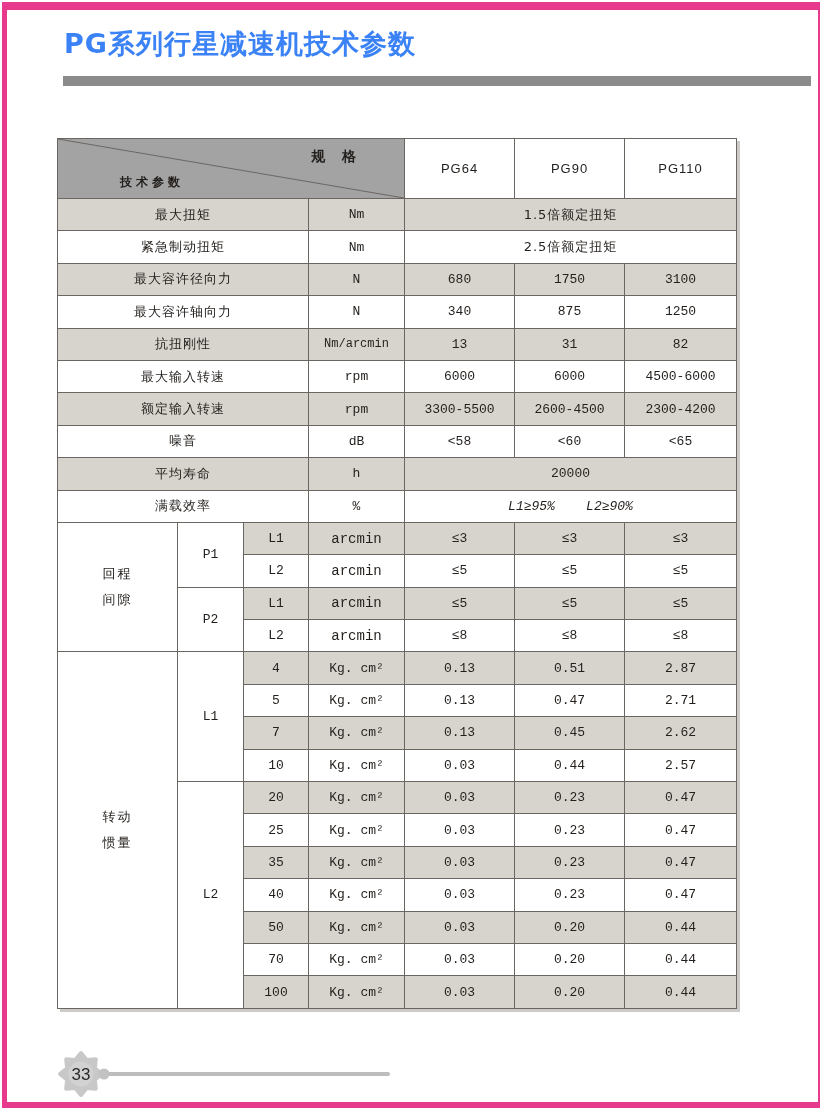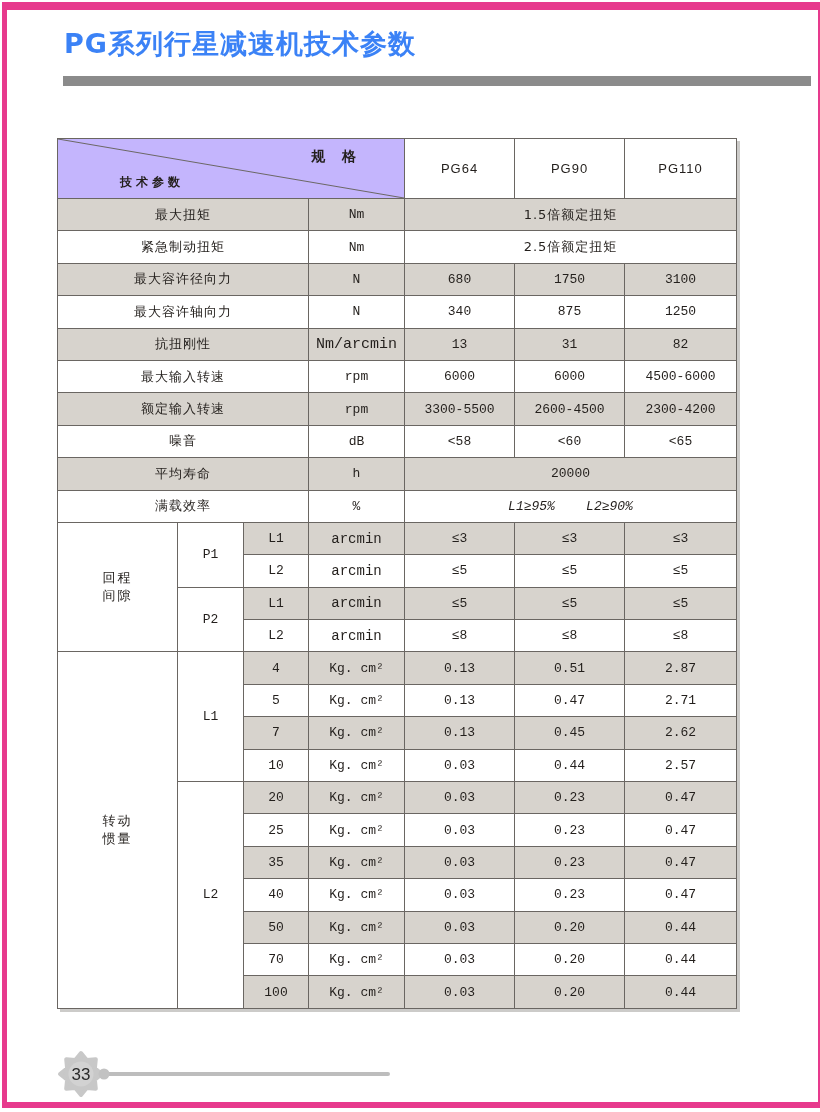--- a/index.html
+++ b/index.html
@@ -40,22 +40,22 @@
     font-size:13px; overflow:hidden;
   }
   tr.hrow { height:60px; }
   tr.r { height:32.4px; }
   tr.g td { background:#d7d3cd; }
   td.plain { background:#ffffff !important; }
   .zh { font-family:"DejaVu Sans", sans-serif; letter-spacing:1px; }
   .mono { font-family:"Liberation Mono", monospace; letter-spacing:0; }
   .pg { font-family:Liberation Sans, sans-serif; font-size:15px; letter-spacing:1px; }
   .pre { white-space:pre;font-style:italic; }
-  .twoline { white-space:pre-line; line-height:18px; letter-spacing:2px; }
-  td.diag { position:relative; background:#c4b5fd;margin-top:20px; }
+  .twoline { white-space:pre-line; line-height:26px; letter-spacing:2px; }
+  td.diag { position:relative; background:#a3a3a3;margin-top:20px; }
   td.diag svg { position:absolute; left:0; top:0; width:100%; height:100%; }
   .corner-top {
     position:absolute; right:42px; top:9px;
     font-size:14px; font-weight:bold; letter-spacing:6px;
   }
   .corner-bottom {
     position:absolute; left:62px; bottom:7px;
     font-size:12px; font-weight:bold; letter-spacing:4px;
   }
   .footer-art { position:absolute; left:56px; top:1050px; }
@@ -116,21 +116,21 @@
   </tr>
   <tr class="r">
     <td colspan="3" class="zh">最大容许轴向力</td>
     <td class="mono">N</td>
     <td class="mono">340</td>
     <td class="mono">875</td>
     <td class="mono">1250</td>
   </tr>
   <tr class="r g">
     <td colspan="3" class="zh">抗扭刚性</td>
-    <td class="mono" style="font-size:15px">Nm/arcmin</td>
+    <td class="mono" style="font-size:12px">Nm/arcmin</td>
     <td class="mono">13</td>
     <td class="mono">31</td>
     <td class="mono">82</td>
   </tr>
   <tr class="r">
     <td colspan="3" class="zh">最大输入转速</td>
     <td class="mono">rpm</td>
     <td class="mono">6000</td>
     <td class="mono">6000</td>
     <td class="mono">4500-6000</td>

